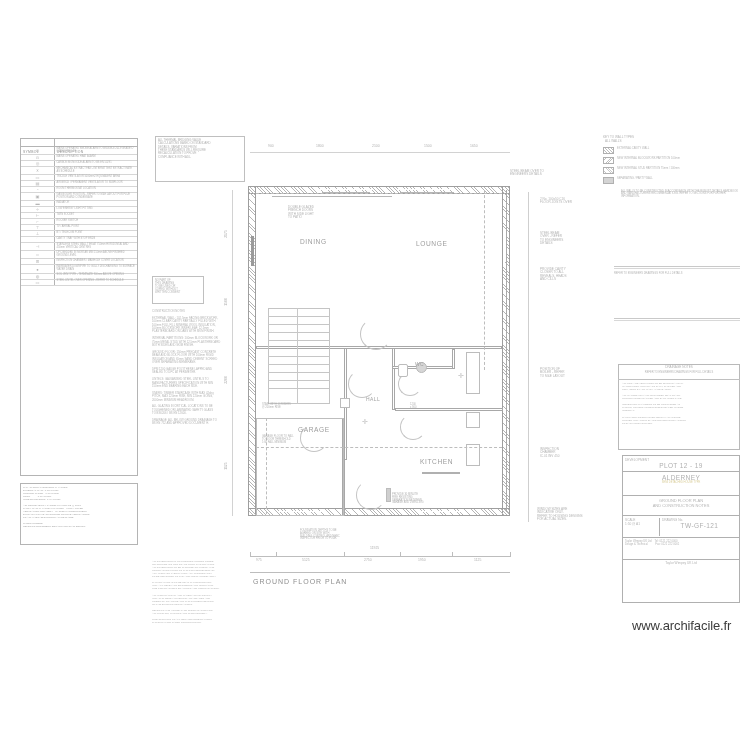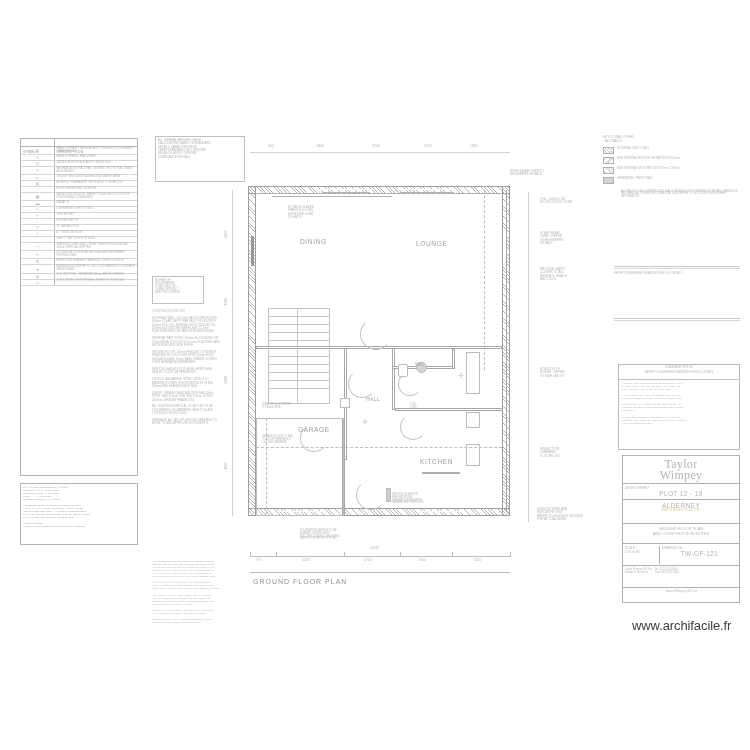--- a/index.html
+++ b/index.html
@@ -516,24 +516,20 @@
 
 INSPECTION CHAMBERS TO BE POSITIONED AS
 SHOWN, COVERS TO BE DOUBLE SEALED WHERE
 INTERNAL.
 
 RAINWATER GOODS TO BE 112mm HALF ROUND
 GUTTER WITH 68mm DIA DOWNPIPES DISCHARGING
 TO BACK INLET GULLIES.</div>
 
   <div class="tb">
-    <div class="seg" style="height:28px;padding-top:3px;">
-      <div class="brand">Taylor</div>
-      <div class="brand">Wimpey</div>
-    </div>
     <div class="seg" style="height:16px;">
       <div class="tbline lft">DEVELOPMENT</div>
       <div class="tbbig">PLOT 12 - 19</div>
     </div>
     <div class="seg" style="height:24px;">
       <div class="tbbig">ALDERNEY</div>
       <div class="tbyellow">SEMI DETACHED HOUSE TYPE</div>
     </div>
     <div class="seg" style="height:20px;">
       <div class="tbline" style="font-size:4px;">GROUND FLOOR PLAN

